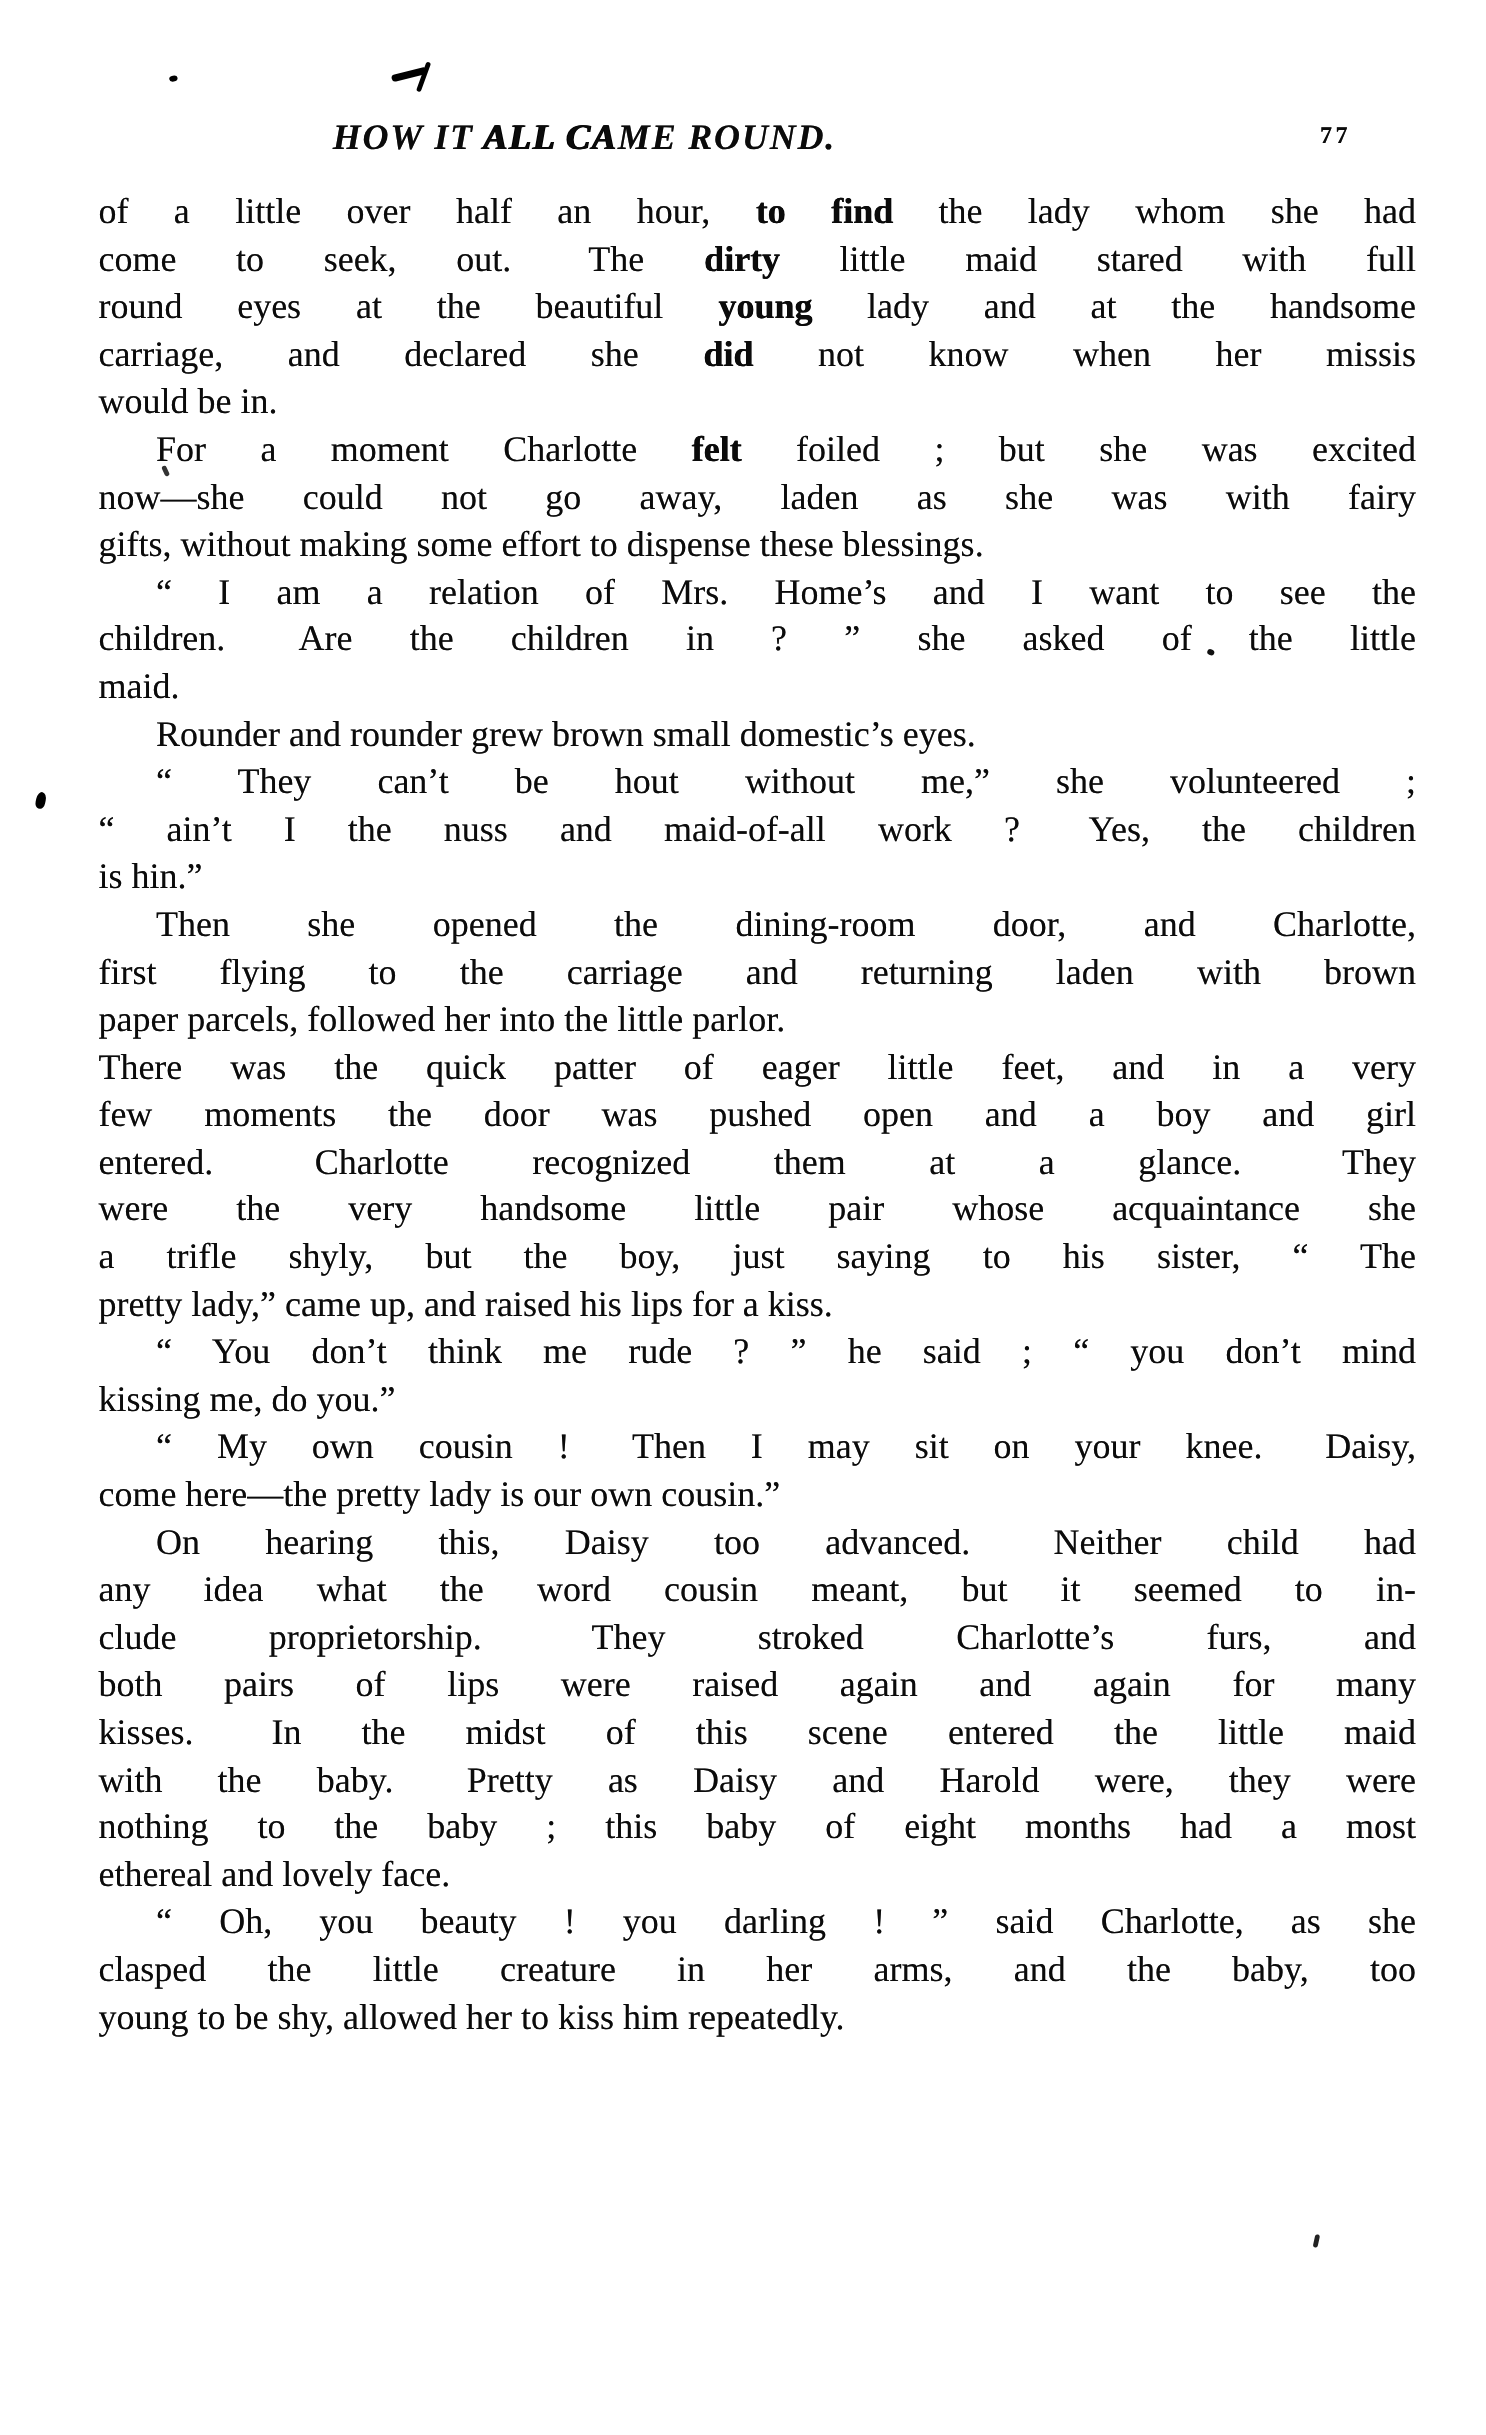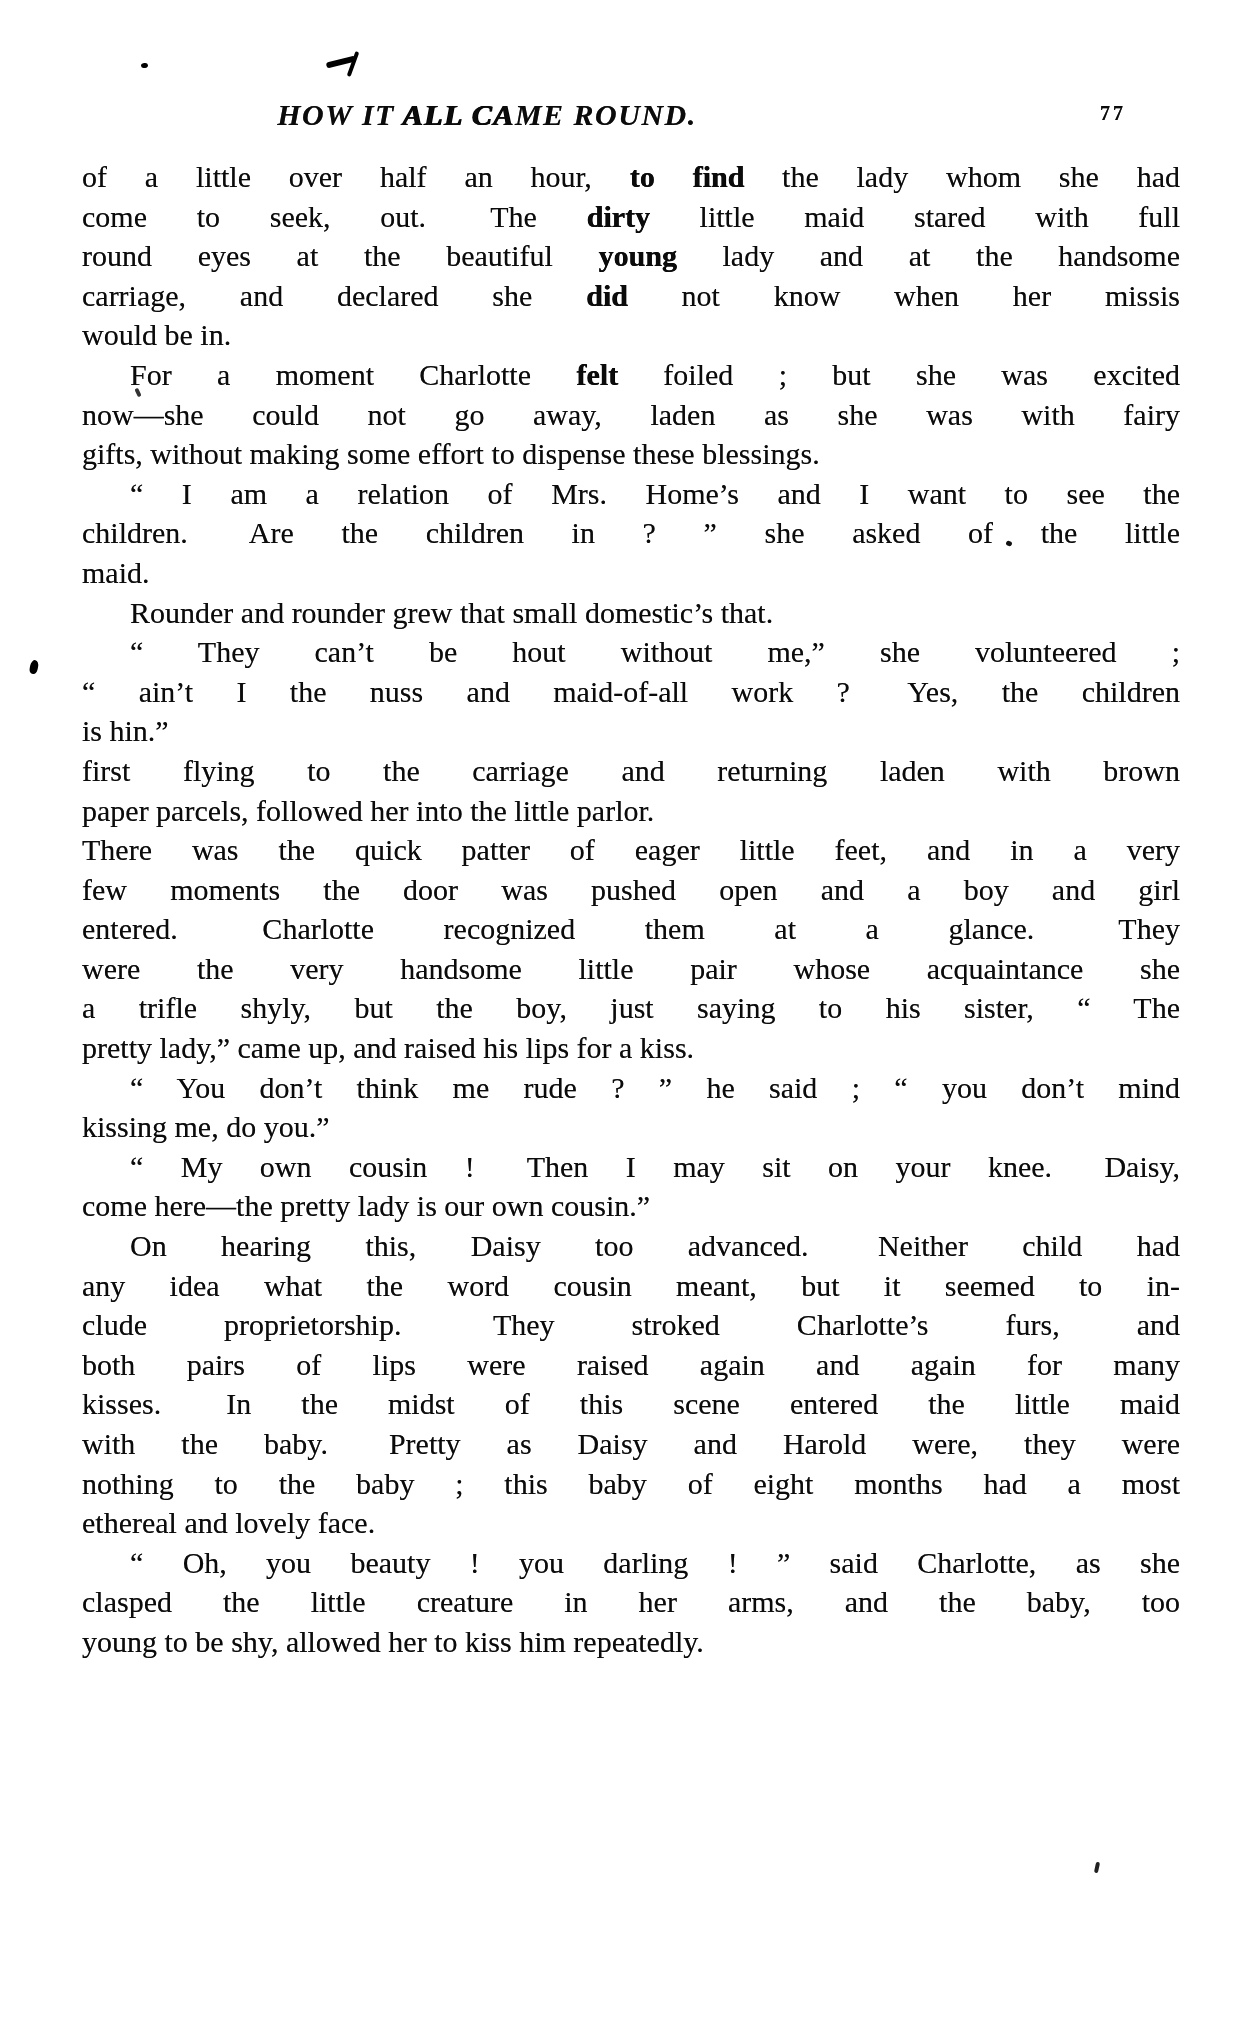--- a/index.html
+++ b/index.html
@@ -84,28 +84,29 @@
         <div class="line indent">For a moment Charlotte <b>felt</b> foiled ; but she was excited</div>
         <div class="line">now—she could not go away, laden as she was with fairy</div>
         <div class="line last">gifts, without making some effort to dispense these blessings.</div>
       </div>
       <div class="paragraph">
         <div class="line indent">“ I am a relation of Mrs. Home’s and I want to see the</div>
         <div class="line">children.  Are the children in ? ” she asked of the little</div>
         <div class="line last">maid.</div>
       </div>
       <div class="paragraph">
-        <div class="line last indent">Rounder and rounder grew that small domestic’s that.</div>
+        <div class="line last indent">Rounder and rounder grew brown small domestic’s eyes.</div>
       </div>
       <div class="paragraph">
         <div class="line indent">“ They can’t be hout without me,” she volunteered ;</div>
         <div class="line">“ ain’t I the nuss and maid-of-all work ?  Yes, the children</div>
         <div class="line last">is hin.”</div>
       </div>
       <div class="paragraph">
+        <div class="line indent">Then she opened the dining-room door, and Charlotte,</div>
         <div class="line">first flying to the carriage and returning laden with brown</div>
         <div class="line last">paper parcels, followed her into the little parlor.</div>
       </div>
       <div class="paragraph">
         <div class="line">There was the quick patter of eager little feet, and in a very</div>
         <div class="line">few moments the door was pushed open and a boy and girl</div>
         <div class="line">entered.  Charlotte recognized them at a glance.  They</div>
         <div class="line">were the very handsome little pair whose acquaintance she</div>
         <div class="line">a trifle shyly, but the boy, just saying to his sister, “ The</div>
         <div class="line last">pretty lady,” came up, and raised his lips for a kiss.</div>

